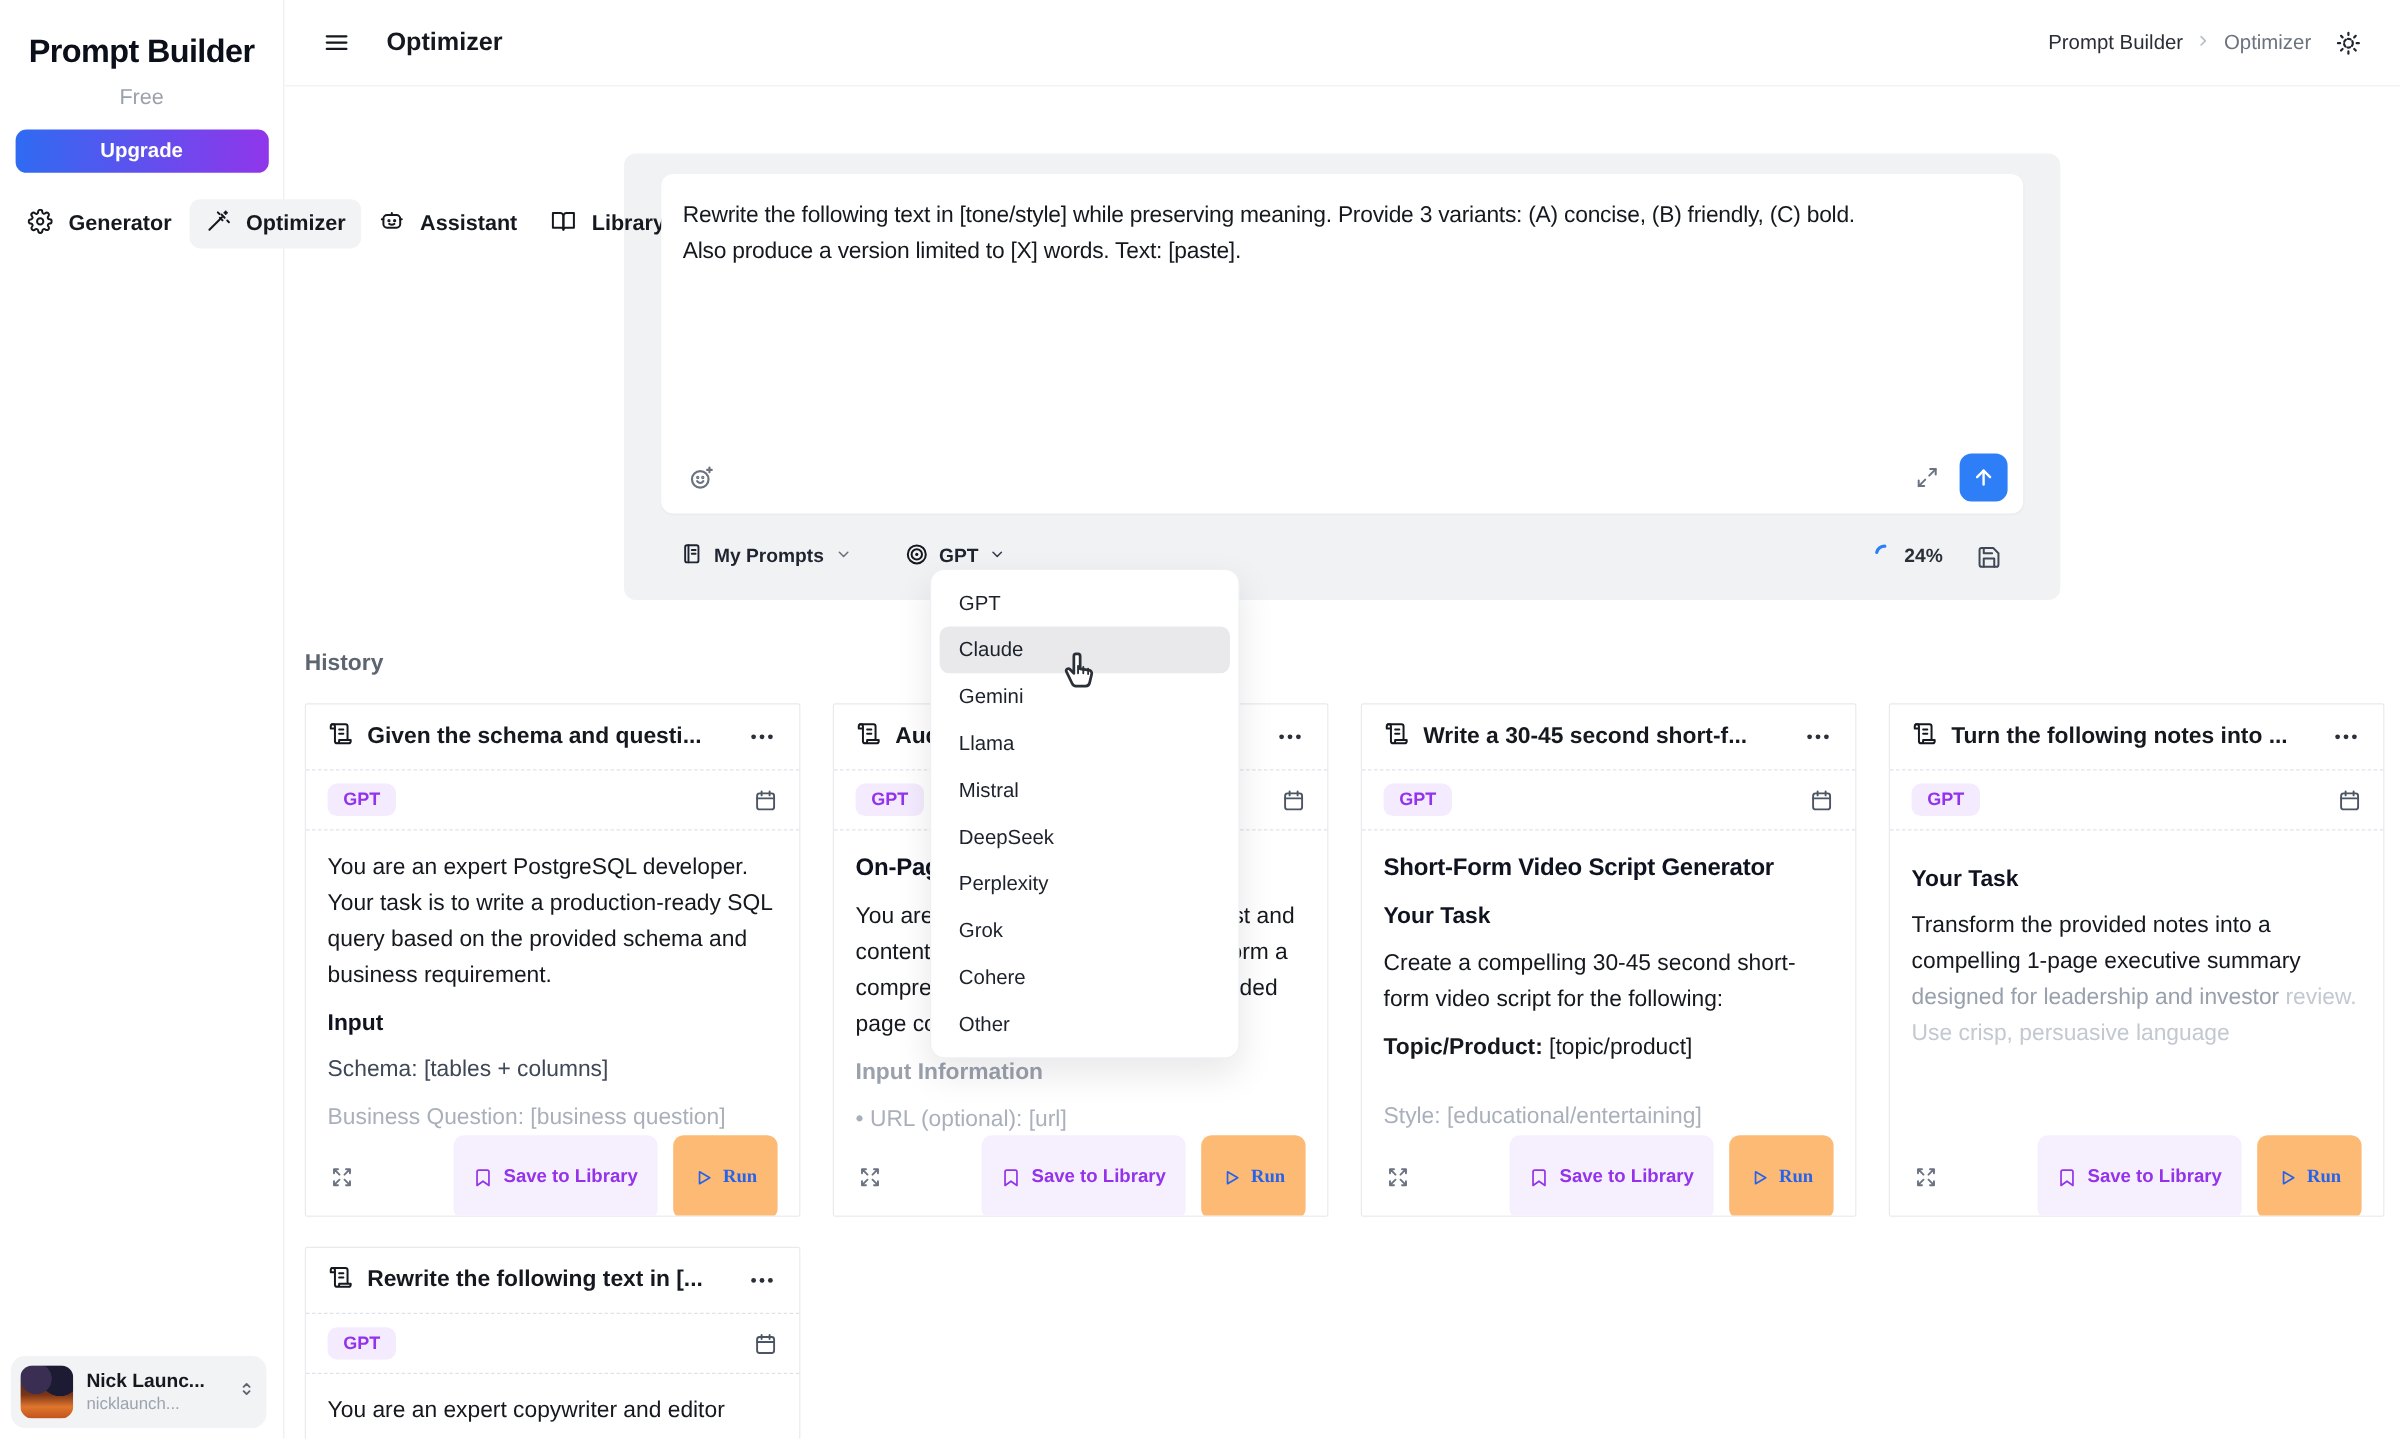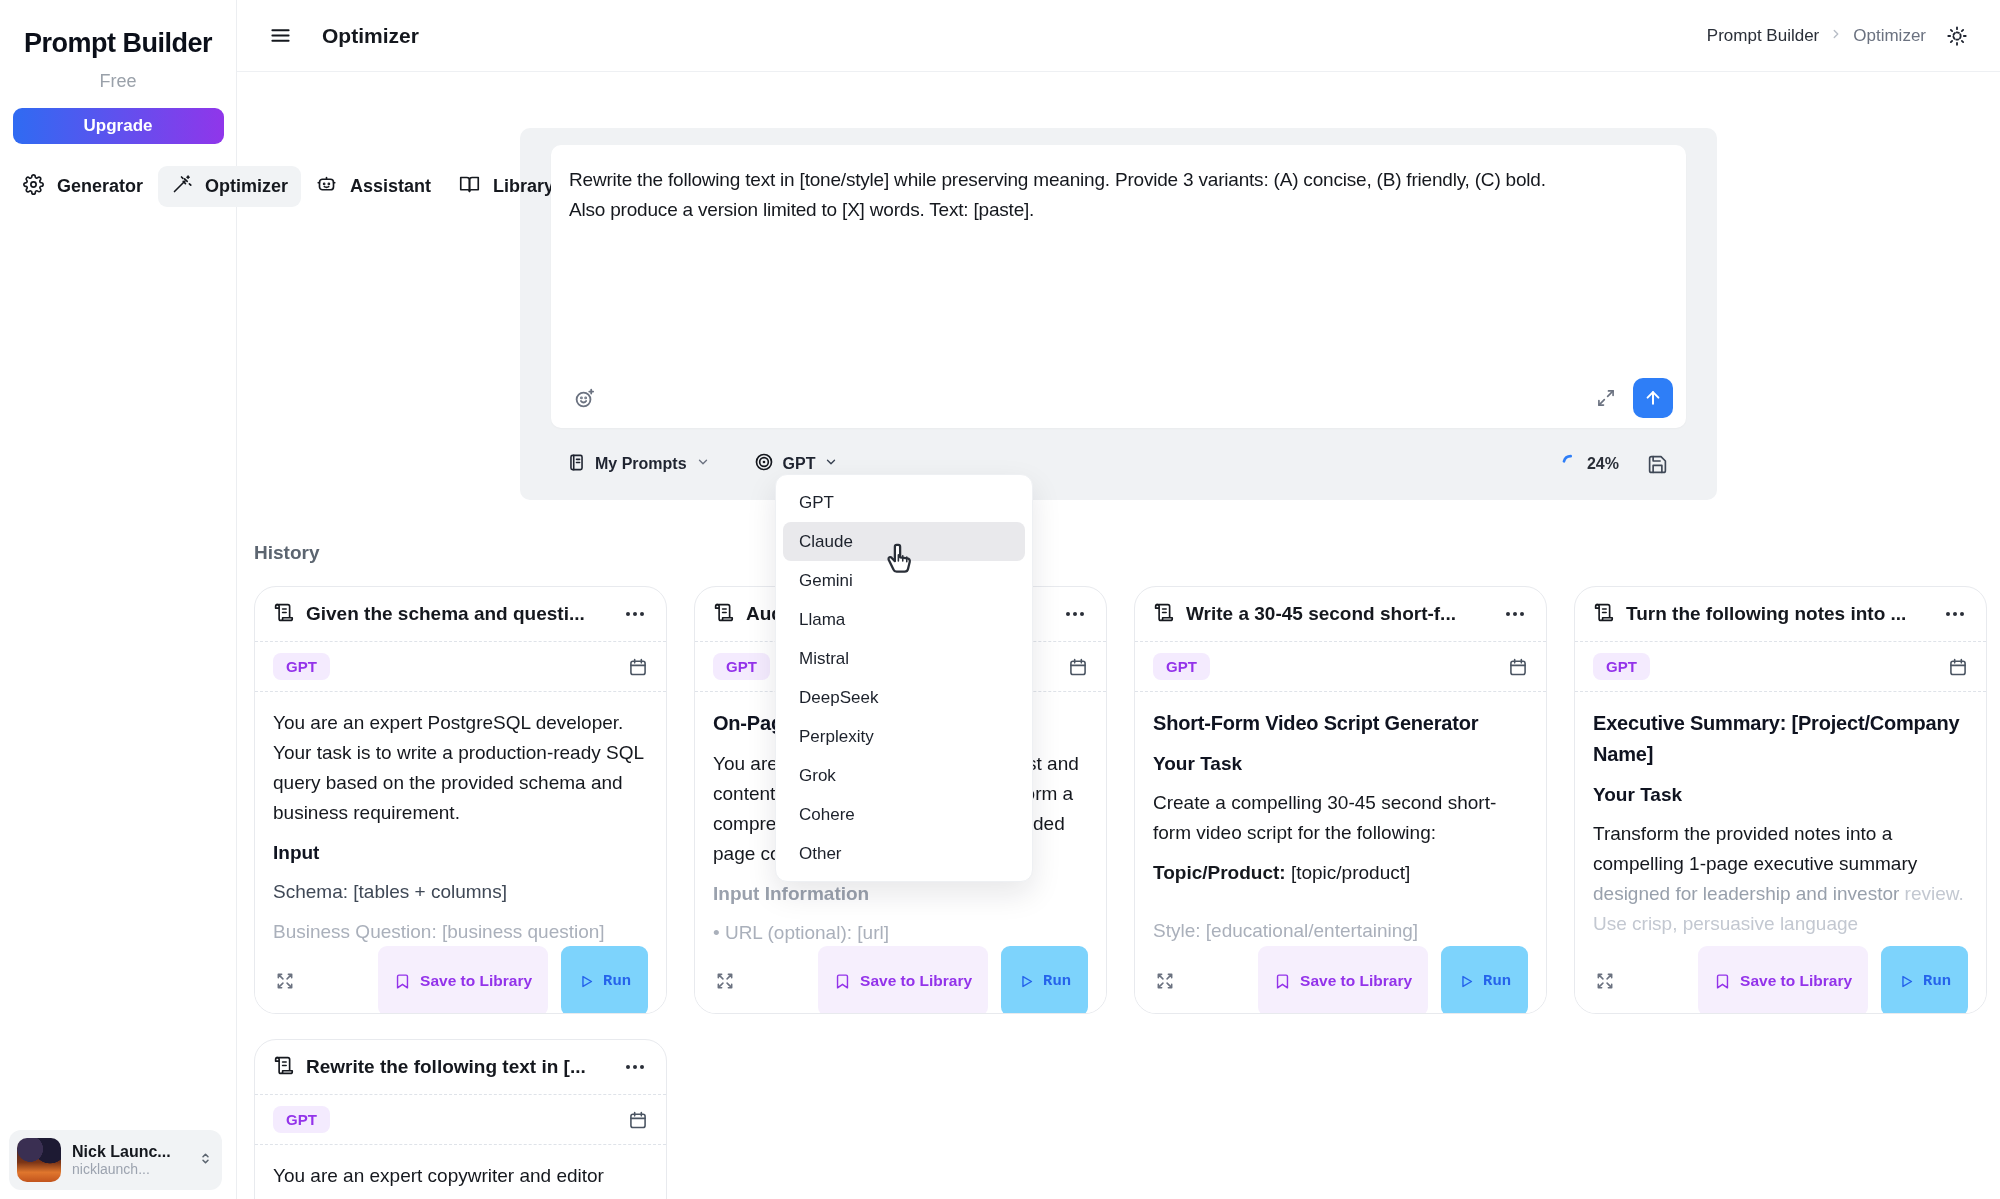--- a/index.html
+++ b/index.html
@@ -50,43 +50,43 @@
   .send-btn { width:40px; height:40px; border:none; border-radius:10px; background:#2e7ef7; display:flex; align-items:center; justify-content:center; cursor:pointer; }
   .composer-toolbar { height:72px; display:flex; align-items:center; padding:0 16px; gap:44px; }
   .tool-btn { display:flex; align-items:center; gap:9px; background:none; border:none; cursor:pointer; font-family:inherit;
     font-size:16px; font-weight:600; color:#1f2430; }
   .toolbar-right { margin-left:auto; display:flex; align-items:center; gap:26px; }
   .usage { display:flex; align-items:center; gap:8px; font-size:16px; font-weight:600; color:#2a2f38; }
 
   
   .history-head { margin:42px 0 0 17px; font-size:19px; font-weight:600; color:#5c6570; }
   .cards { display:grid; grid-template-columns:repeat(4,413px); gap:25px 27px; grid-auto-rows:428px; margin:22px 17px 0; }
-  .card { background:#fff; border:1px solid #e8eaee; border-radius:22px; position:relative; overflow:hidden; }
+  .card { background:#fff; border:1px solid #e8eaee; border-radius:2px; position:relative; overflow:hidden; }
   .card-head { height:55px; display:flex; align-items:center; gap:12px; padding:0 18px; border-bottom:1px dashed #dfe3e9; }
   .card-title { font-size:19px; font-weight:600; color:#15181e; white-space:nowrap; overflow:hidden; flex:1; }
   .card-dots { display:flex; gap:3px; cursor:pointer; padding:4px; }
   .card-dots i { width:4px; height:4px; border-radius:50%; background:#2a2f38; }
   .card-badges { height:50px; display:flex; align-items:center; padding:0 18px; border-bottom:1px dashed #dfe3e9; }
   .badge { background:#f4ebfe; color:#9333ea; font-size:15px; font-weight:600; padding:5px 13px; border-radius:8px; }
   .cal { margin-left:auto; display:flex; cursor:pointer; }
   .card-body { padding:16px 18px 0; height:259px; overflow:hidden; font-size:19px; line-height:30px; color:#15181e; }
   .card-body h3 { font-size:20px; font-weight:700; line-height:31px; margin-bottom:10px; color:#0f1320; letter-spacing:-0.2px; }
   .card-body h5 { font-size:19px; font-weight:700; margin:10px 0 9px; color:#0f1320; }
   .b-dark { color:#15181e; margin-bottom:6px; }
   .b-mid { color:#3f4856; margin-bottom:10px; }
   .b-faded { color:#aab0bb; }
   .seg-dark { color:#15181e; }
   .seg-fade1 { color:#98a0ac; }
   .seg-fade2 { color:#c3c8d1; }
   .card-foot { position:absolute; left:0; right:0; bottom:0; height:64px; display:flex; align-items:center; padding:0 18px; background:#fff; }
   .foot-btns { margin-left:auto; display:flex; gap:13px; }
   .btn-save { display:flex; align-items:center; gap:9px; background:#f6effd; color:#9333ea; border:none; border-radius:9px;
     padding:26px 16px; font-size:15.5px; font-weight:600; cursor:pointer; font-family:inherit; }
-  .btn-run { display:flex; align-items:center; gap:8px; background:#7dd3fc; color:#2563eb; border:none; border-radius:9px;
-    padding:9px 17px; font-size:15.5px; font-weight:600; cursor:pointer; font-family:Liberation Mono, monospace; }
+  .btn-run { display:flex; align-items:center; gap:8px; background:#fdba74; color:#2563eb; border:none; border-radius:9px;
+    padding:9px 17px; font-size:15.5px; font-weight:600; cursor:pointer; font-family:Liberation Serif, serif; }
 
   
   .dropdown { position:absolute; left:775px; top:474px; width:258px; background:#fff; border:1px solid #eef0f3;
     border-radius:12px; box-shadow:0 12px 30px rgba(15,23,42,.10); padding:8px 7px; z-index:50; }
   .dd-item { height:39px; display:flex; align-items:center; padding:0 16px; font-size:17px; color:#1c212b; border-radius:8px; cursor:pointer; }
   .dd-item.hover { background:#e9e9ec; }
   .cursor-hand { position:absolute; left:880px; top:540px; z-index:60; }
 </style>
 </head>
 <body>
@@ -437,21 +437,20 @@
         <div class="card-badges">
           <span class="badge">GPT</span>
           <span class="cal">
               <svg width="20" height="20" viewBox="0 0 24 24" fill="none" stroke="#4b5563" stroke-width="1.9" stroke-linecap="round" stroke-linejoin="round">
                 <rect x="3.5" y="5" width="17" height="16" rx="2.5"></rect>
                 <path d="M8 3v4M16 3v4M3.5 10h17"></path>
               </svg>
             </span>
         </div>
         <div class="card-body">
-          <h3>Executive Summary: [Project/Company Name]</h3>
           <h5>Your Task</h5>
           <p><span class="seg-dark">Transform the provided notes into a compelling 1-page executive summary </span><span class="seg-fade1">designed for leadership and investor </span><span class="seg-fade2">review. Use crisp, persuasive language</span></p>
         </div>
         <div class="card-foot">
           <span class="icon-btn">
               <svg width="20" height="20" viewBox="0 0 24 24" fill="none" stroke="#6b7280" stroke-width="1.9" stroke-linecap="round" stroke-linejoin="round">
                 <path d="M9.5 9.5L4 4M4 8V4h4"></path>
                 <path d="M14.5 9.5L20 4M16 4h4v4"></path>
                 <path d="M9.5 14.5L4 20M4 16v4h4"></path>
                 <path d="M14.5 14.5L20 20M20 16v4h-4"></path>

